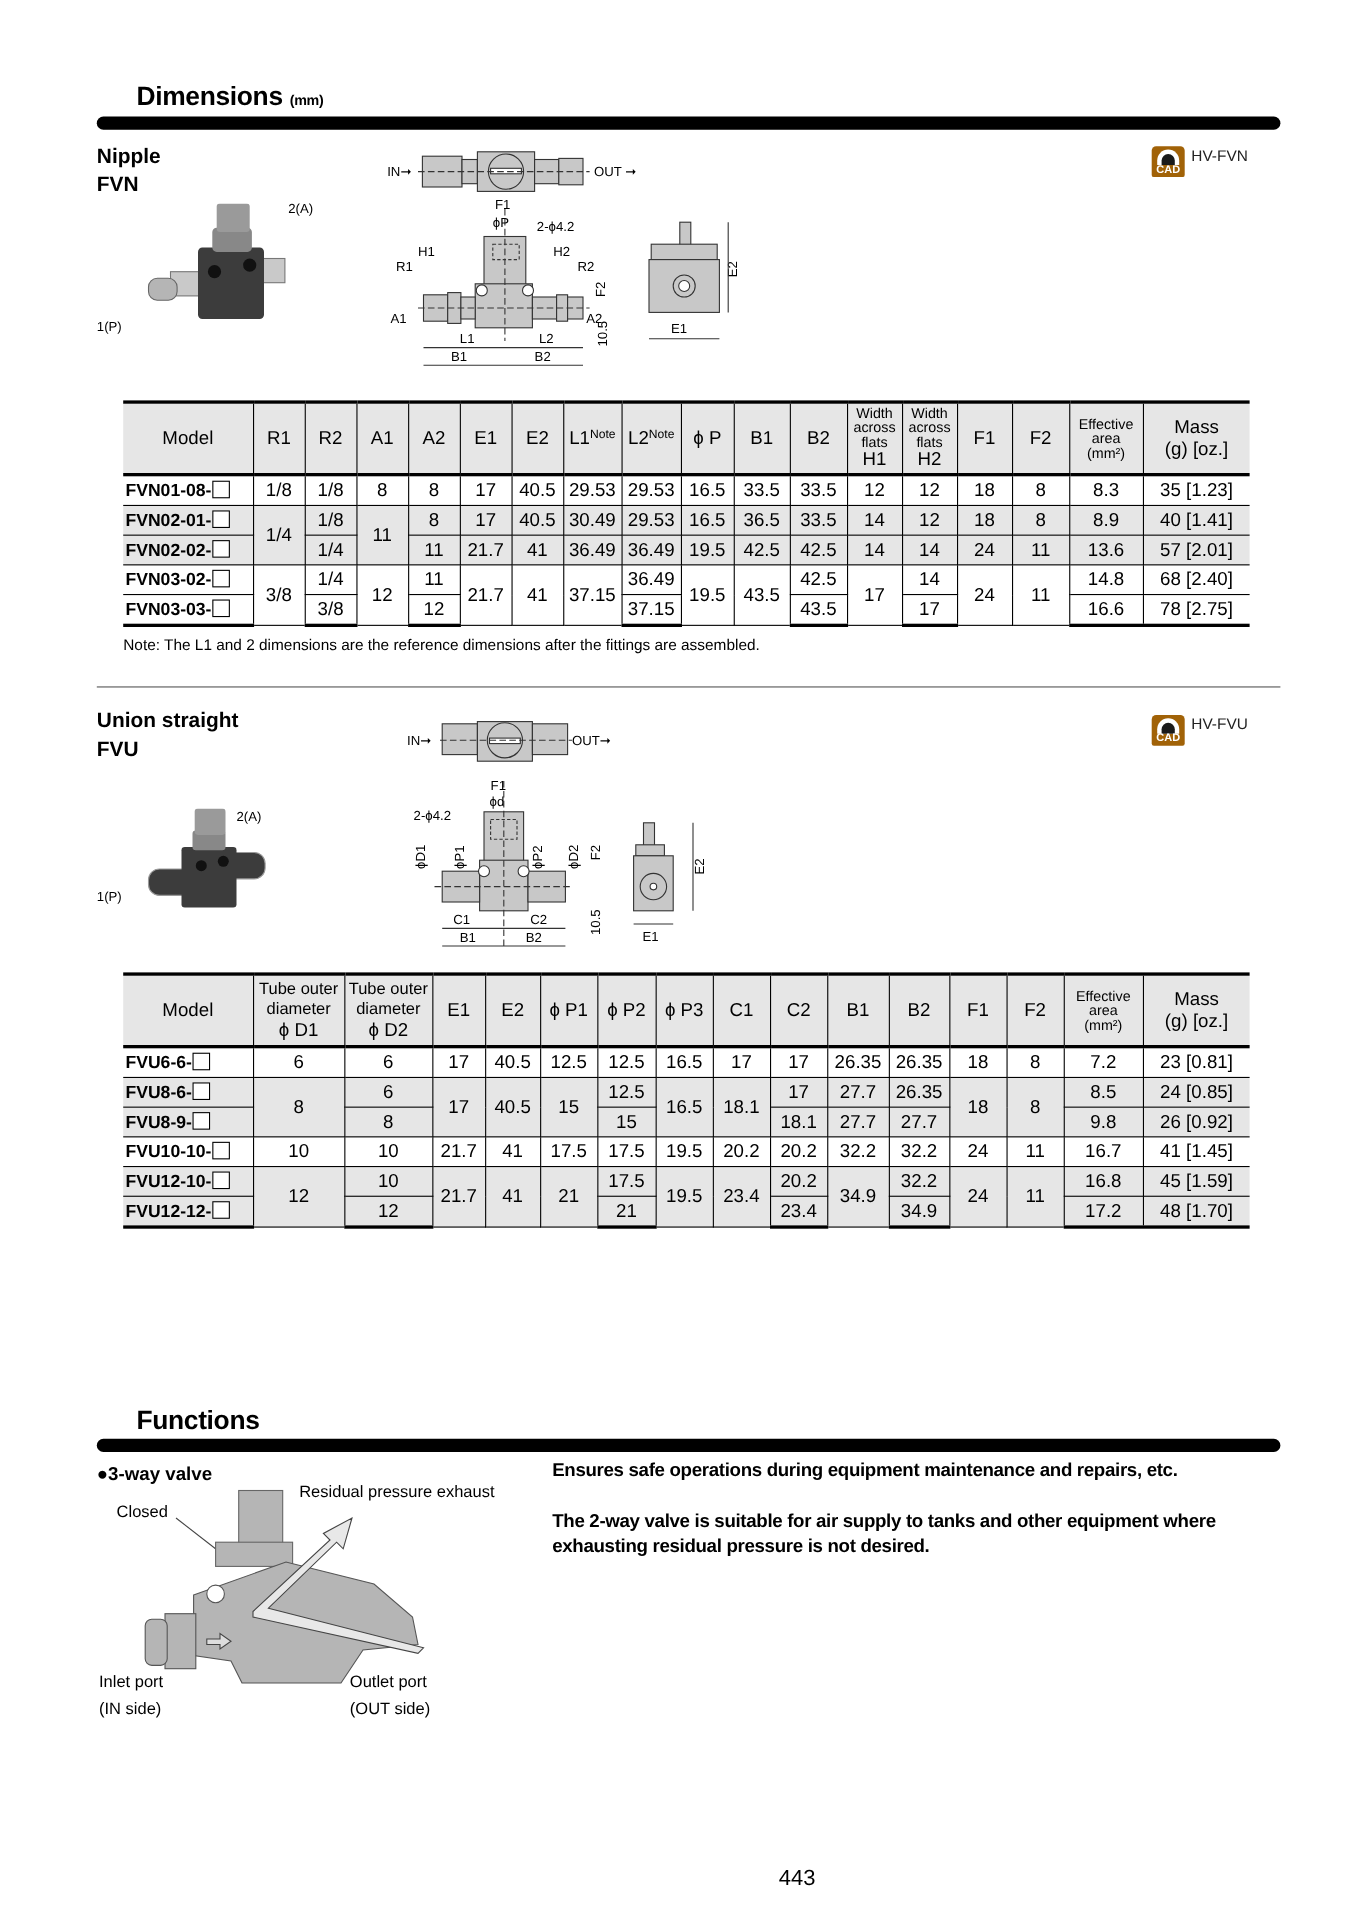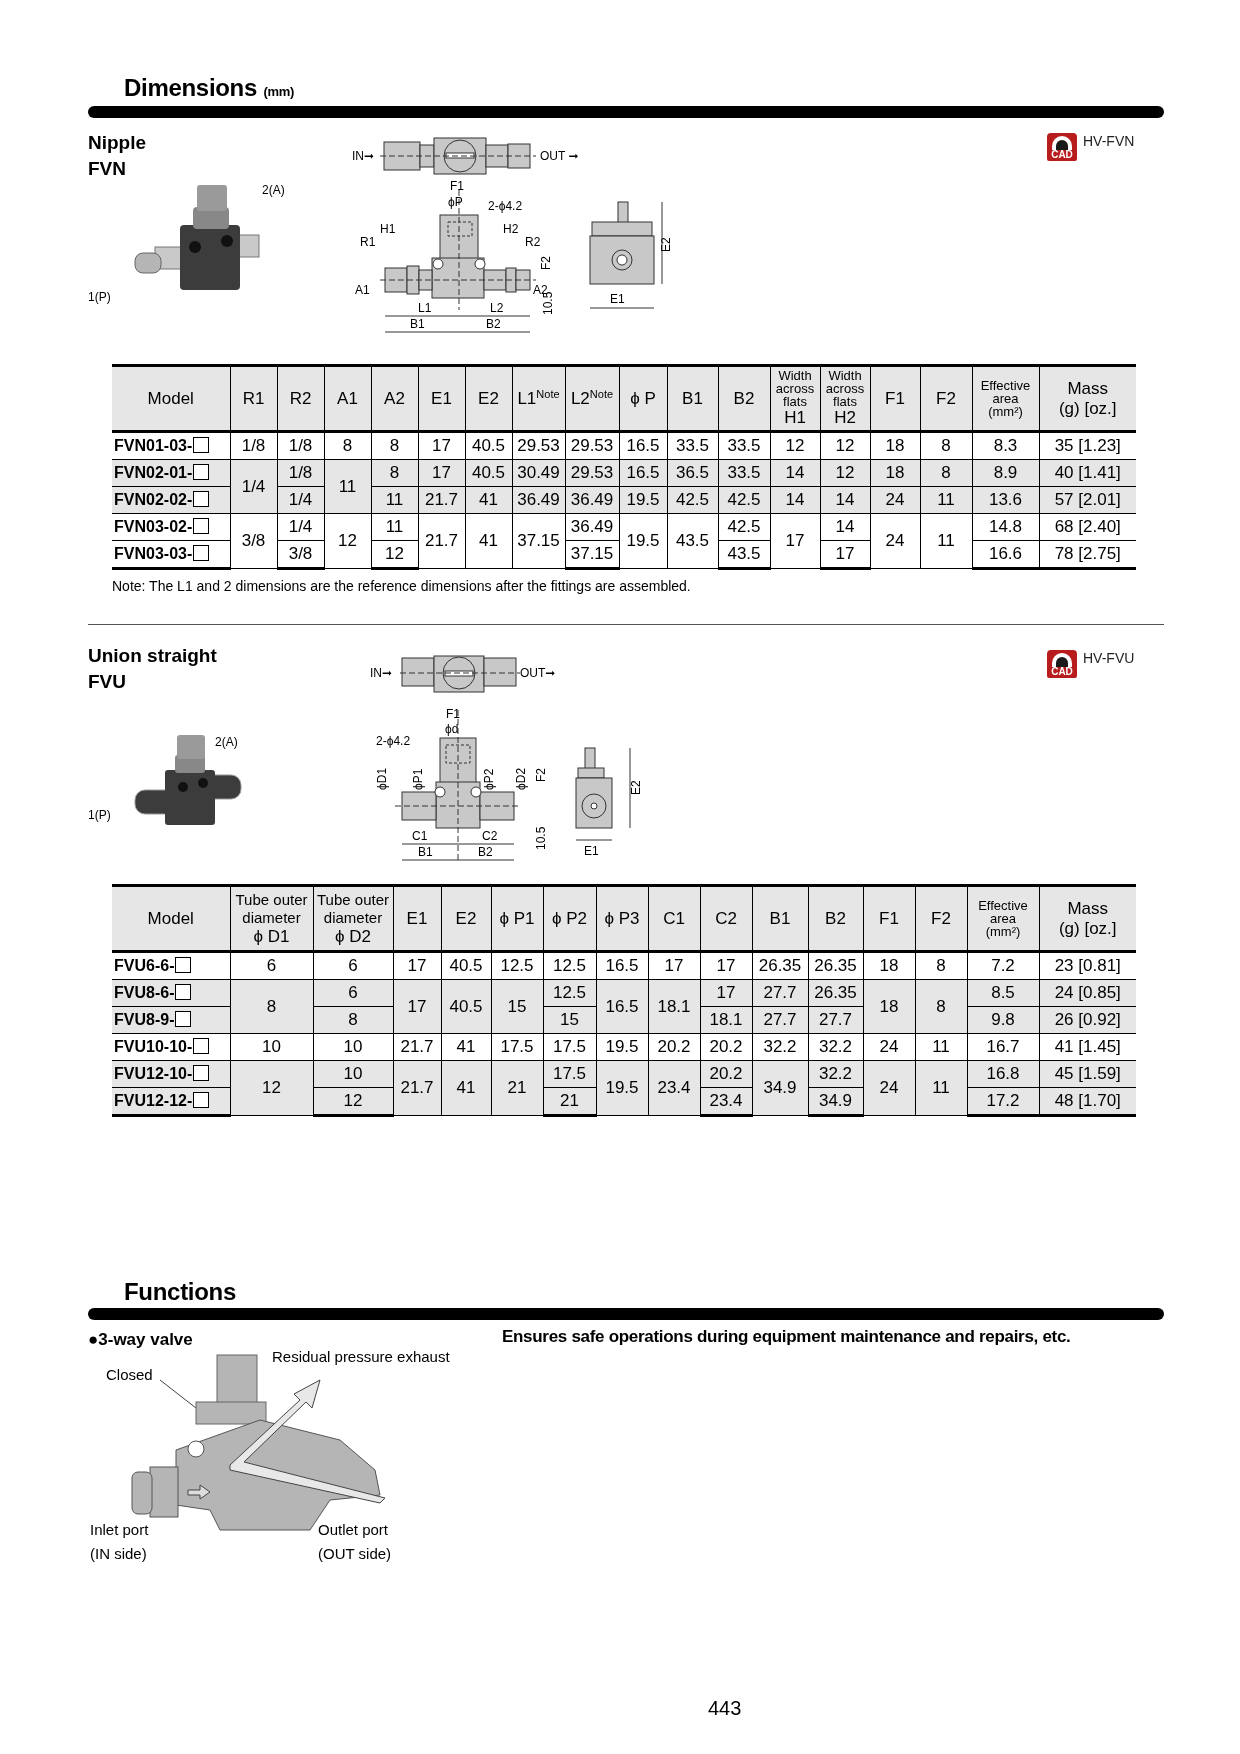--- a/index.html
+++ b/index.html
@@ -4,21 +4,21 @@
 <style>
   html, body { margin: 0; padding: 0; background: #ffffff; }
   body { width: 1240px; height: 1754px; position: relative; font-family: "Liberation Sans", sans-serif; color: #000; overflow: hidden; }
   .abs { position: absolute; }
   .section-title { font-weight: bold; font-size: 24px; letter-spacing: -0.3px; margin-left: 36px; }
   .section-title .unit { font-size: 13px; font-weight: bold; }
   .bar { position: absolute; left: 88px; width: 1076px; height: 12px; background: #000; border-radius: 6px; }
   .sub-title { font-weight: bold; font-size: 19px; line-height: 26px; }
   .port-label { font-weight: normal; font-size: 12px; }
   .cad { display: flex; align-items: center; gap: 6px; font-size: 14px; color: #222; }
-  .cad-icon { width: 30px; height: 28px; background: #b91c1c; border-radius: 4px 4px 2px 2px; position: relative; }
+  .cad-icon { width: 30px; height: 28px; background: #a16207; border-radius: 4px 4px 2px 2px; position: relative; }
   .cad-icon .dome { position: absolute; left: 5px; top: 3px; width: 20px; height: 14px; background: #fff; border-radius: 10px 10px 0 0; }
   .cad-icon .dome2 { position: absolute; left: 9px; top: 7px; width: 12px; height: 10px; background: #1a1a1a; border-radius: 6px 6px 0 0; }
   .cad-icon .txt { position: absolute; left: 0; right: 0; bottom: 1px; text-align: center; color: #fff; font-size: 10px; font-weight: bold; line-height: 10px; }
 
   table.spec { position: absolute; border-collapse: collapse; font-size: 17px; }
   table.spec th, table.spec td { border-left: 1px solid #000; border-right: 1px solid #000; text-align: center; padding: 0; }
   table.spec th:first-child, table.spec td:first-child { border-left: none; margin-left: 24px; }
   table.spec th:last-child, table.spec td:last-child { border-right: none; }
   table.spec thead th { background: #e6e6e6; font-weight: normal; border-top: 3px solid #000; border-bottom: 3px solid #000; }
   table.spec tbody td { height: 26px; border-bottom: 1px solid #000; }
@@ -175,21 +175,21 @@
           <div class="small">(mm²)</div>
         </th>
       <th>
           <div>Mass</div>
           <div>(g) [oz.]</div>
         </th>
     </tr>
   </thead>
   <tbody>
     <tr>
-      <td class="model"><span>FVN01-03-</span><span class="box"></span></td>
+      <td class="model"><span>FVN01-08-</span><span class="box"></span></td>
       <td>1/8</td>
         <td>1/8</td>
         <td>8</td>
         <td>8</td>
         <td>17</td>
         <td>40.5</td>
         <td>29.53</td>
         <td>29.53</td>
         <td>16.5</td>
         <td>33.5</td>
@@ -511,15 +511,16 @@
   <rect x="70" y="147" width="28" height="50" fill="#b5b5b5" stroke="#555"></rect>
   <rect x="52" y="152" width="20" height="42" rx="6" fill="#b5b5b5" stroke="#555"></rect>
   <circle cx="116" cy="129" r="8" fill="#fff" stroke="#555"></circle>
   <path d="M108 170 L120 170 L120 165 L130 172 L120 179 L120 175 L108 175 Z" fill="#ddd" stroke="#444"></path>
   <path d="M150 145 L220 80 L214 74 L240 60 L232 88 L226 82 L164 142 L305 178 L300 183 L150 150 Z" fill="#e8e8e8" stroke="#444"></path>
 </svg>
 
 <div class="abs func-text" style="left:502px; top:1325px; width:650px;">
   <div>Ensures safe operations during equipment maintenance and repairs, etc.</div>
   <div style="height:23px;"></div>
+  <div>The 2-way valve is suitable for air supply to tanks and other equipment where exhausting residual pressure is not desired.</div>
 </div>
 
 <div class="abs page-num" style="left:708px; top:1697px;">443</div>
 
 </body></html>

